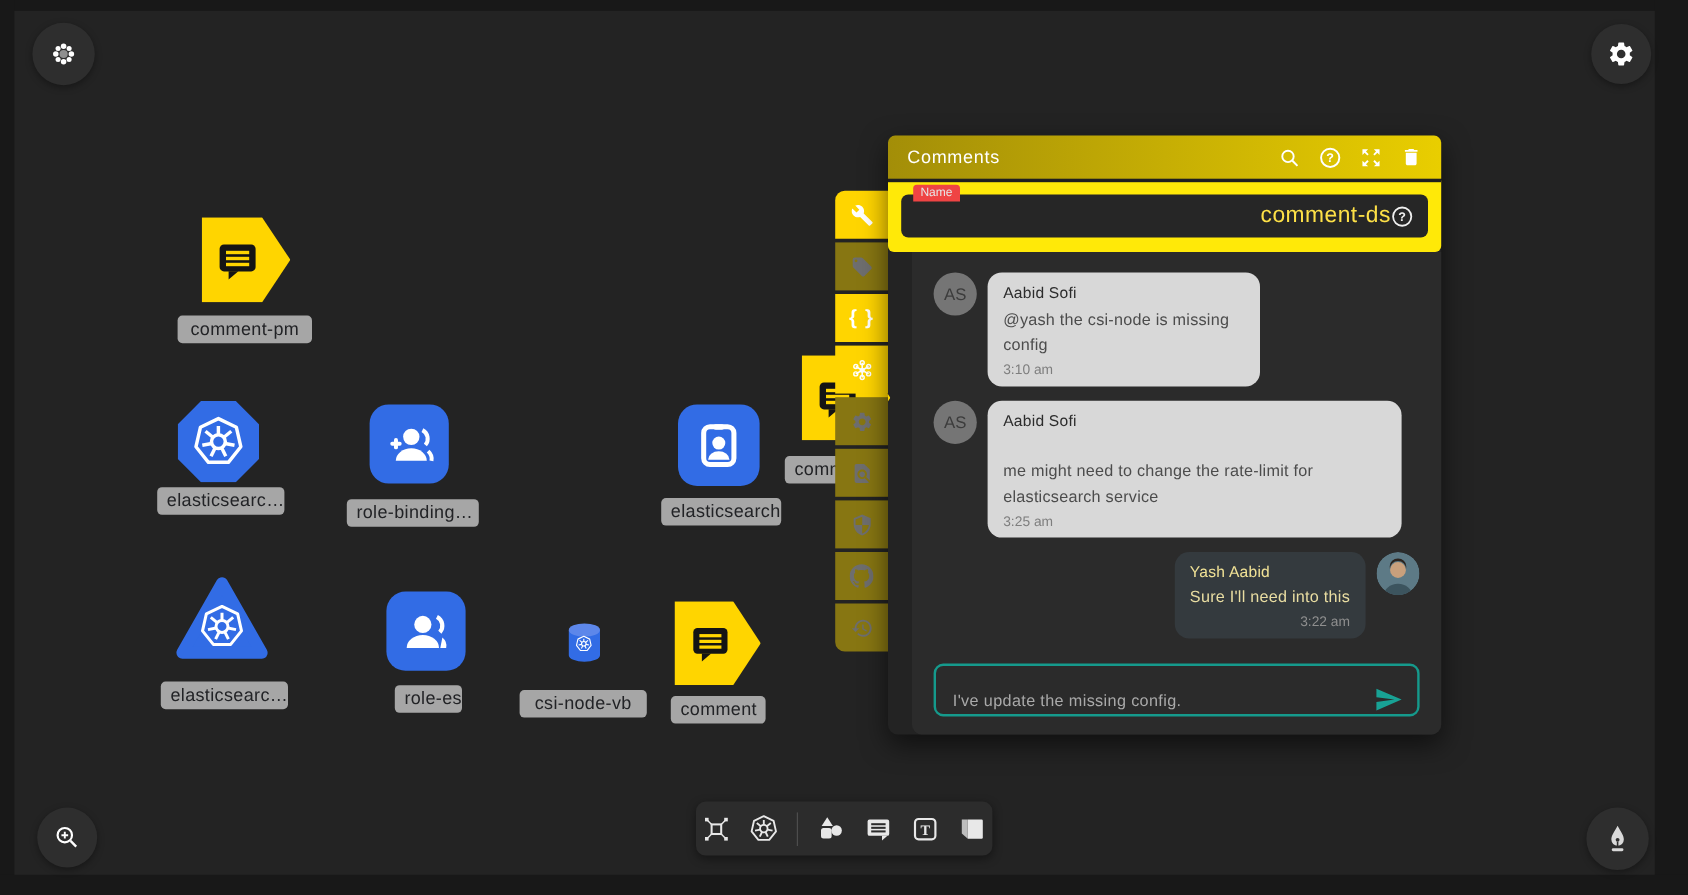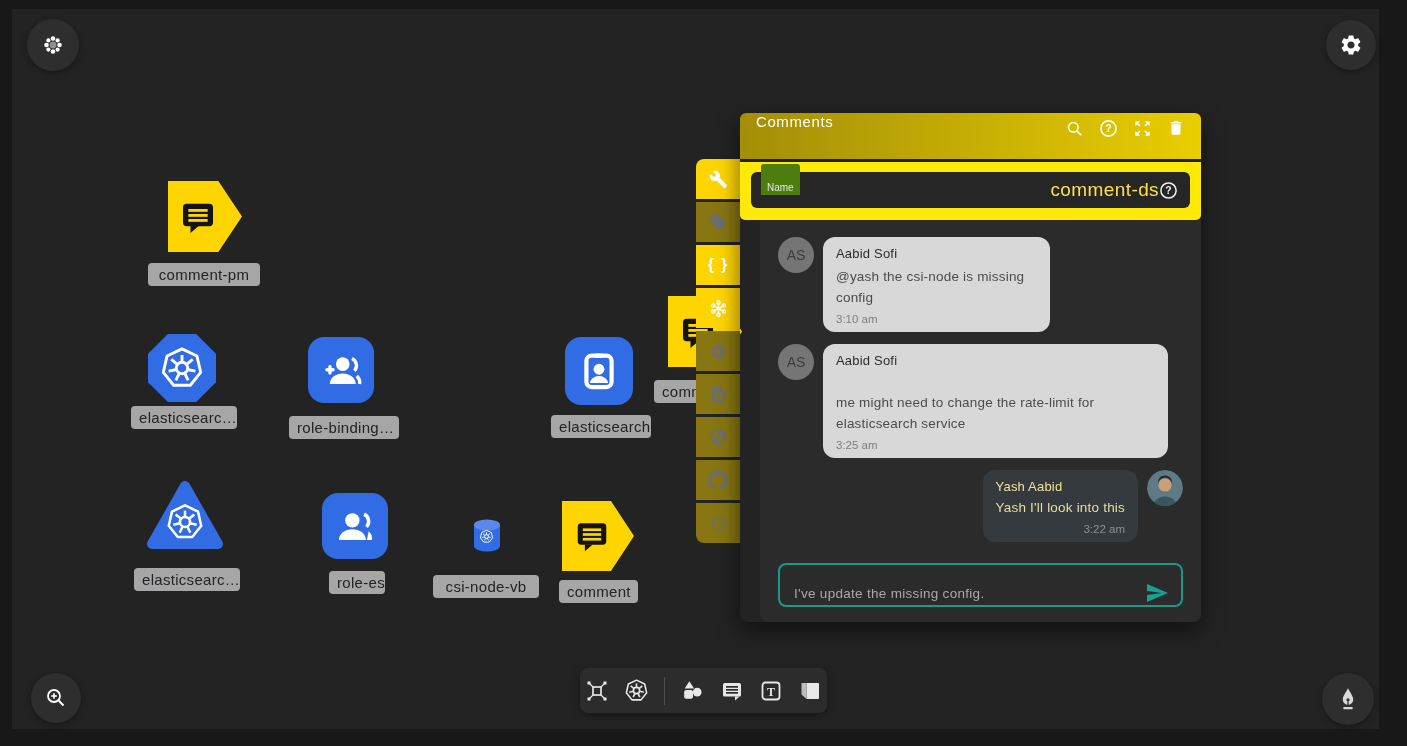--- a/index.html
+++ b/index.html
@@ -42,28 +42,28 @@
   .tool-tile.active { background:#FFD500; color:#ffffff; }
   .tool-tile:first-child { border-radius:8px 0 0 0; }
   .tool-tile:last-child { border-radius:0 0 0 8px; margin-bottom:0; }
   .tool-tile svg { display:block; }
   .braces-glyph { font-size:17px; font-weight:bold; letter-spacing:1px; }
 
   
   .panel { position:absolute; left:740px; top:113px; width:461px; z-index:5;
     box-shadow:0 8px 22px rgba(0,0,0,.55); border-radius:6px 6px 8px 8px; }
   .panel-header {
-    height:46px; background:linear-gradient(90deg,#a38e08,#e9ce00);
-    border-radius:6px 6px 0 0; display:flex; align-items:flex-start; padding:0 14px 0 16px;
+    height:36px; background:linear-gradient(90deg,#a38e08,#e9ce00);
+    border-radius:6px 6px 0 0; display:flex; align-items:center; padding:0 14px 0 16px;
   }
   .panel-title { color:#fff; font-size:15px; letter-spacing:.6px; flex:1; }
   .hdr-icon { width:34px; height:30px; display:flex; align-items:center; justify-content:center; cursor:pointer; }
   .name-section { background:#ffe908; padding:10px 11px 12px; border-top:3px solid #1f1f1f; border-radius:0 0 5px 5px; }
   .name-box { position:relative; background:#262626; border-radius:6px; height:36px; display:flex; align-items:center; padding:0 12px; }
-  .name-label { position:absolute; top:-8px; left:10px; background:#4d7c0f; color:#e6e6e6; font-size:10px; padding:18px 6px 2px; border-radius:3px 3px 0 0; }
+  .name-label { position:absolute; top:-8px; left:10px; background:#ef4444; color:#e6e6e6; font-size:10px; padding:1px 6px 2px; border-radius:3px 3px 0 0; }
   .name-value { color:#fde047; font-size:19px; letter-spacing:.4px; flex:1;text-align:right; }
   .panel-body { background:#2b2b2b; border-radius:0 0 8px 8px; padding:5px 18px 15px;margin-left:20px; }
   .msg-row { display:flex; margin-top:12px; }
   .msg-avatar { width:36px; height:36px; border-radius:50%; background:#757575; color:#3c3c3c;
     font-size:14px; display:flex; align-items:center; justify-content:center; flex:none; }
   .msg-bubble { background:#d8d8d8; border-radius:12px; padding:9px 13px 7px; margin-left:9px; }
   .msg-name { font-size:13px; font-weight:normal; color:#2c2c2c; letter-spacing:.2px; }
   .msg-text { font-size:13.5px; color:#4c4c4c; margin-top:5px; line-height:21px; letter-spacing:.2px; }
   .msg-time { font-size:11.5px; color:#7e7e7e; margin-top:5px; }
   .msg-row.right { justify-content:flex-end; }
@@ -344,21 +344,21 @@
         <div class="msg-bubble" style="width:345px">
           <div class="msg-name">Aabid Sofi</div>
           <div class="msg-text gap-text">me might need to change the rate-limit for elasticsearch service</div>
           <div class="msg-time">3:25 am</div>
         </div>
       </div>
 
       <div class="msg-row right">
         <div class="msg-bubble dark">
           <div class="msg-name">Yash Aabid</div>
-          <div class="msg-text">Yash I'll look into this</div>
+          <div class="msg-text">Sure I'll need into this</div>
           <div class="msg-time">3:22 am</div>
         </div>
         <div class="photo-avatar">
           <svg width="36" height="36" viewBox="0 0 36 36">
             <circle cx="18" cy="18" r="18" fill="#5d7a86"></circle>
             <path d="M6 37 a12 10.5 0 0 1 24 0 z" fill="#3c545e"></path>
             <circle cx="18" cy="15" r="6.6" fill="#c9a07c"></circle>
             <path d="M11.3 14.2 a6.7 6.7 0 0 1 13.4 0 l.2 -2.4 a6.9 6.3 0 0 0 -13.8 0 z" fill="#2c241f"></path>
           </svg>
         </div>

